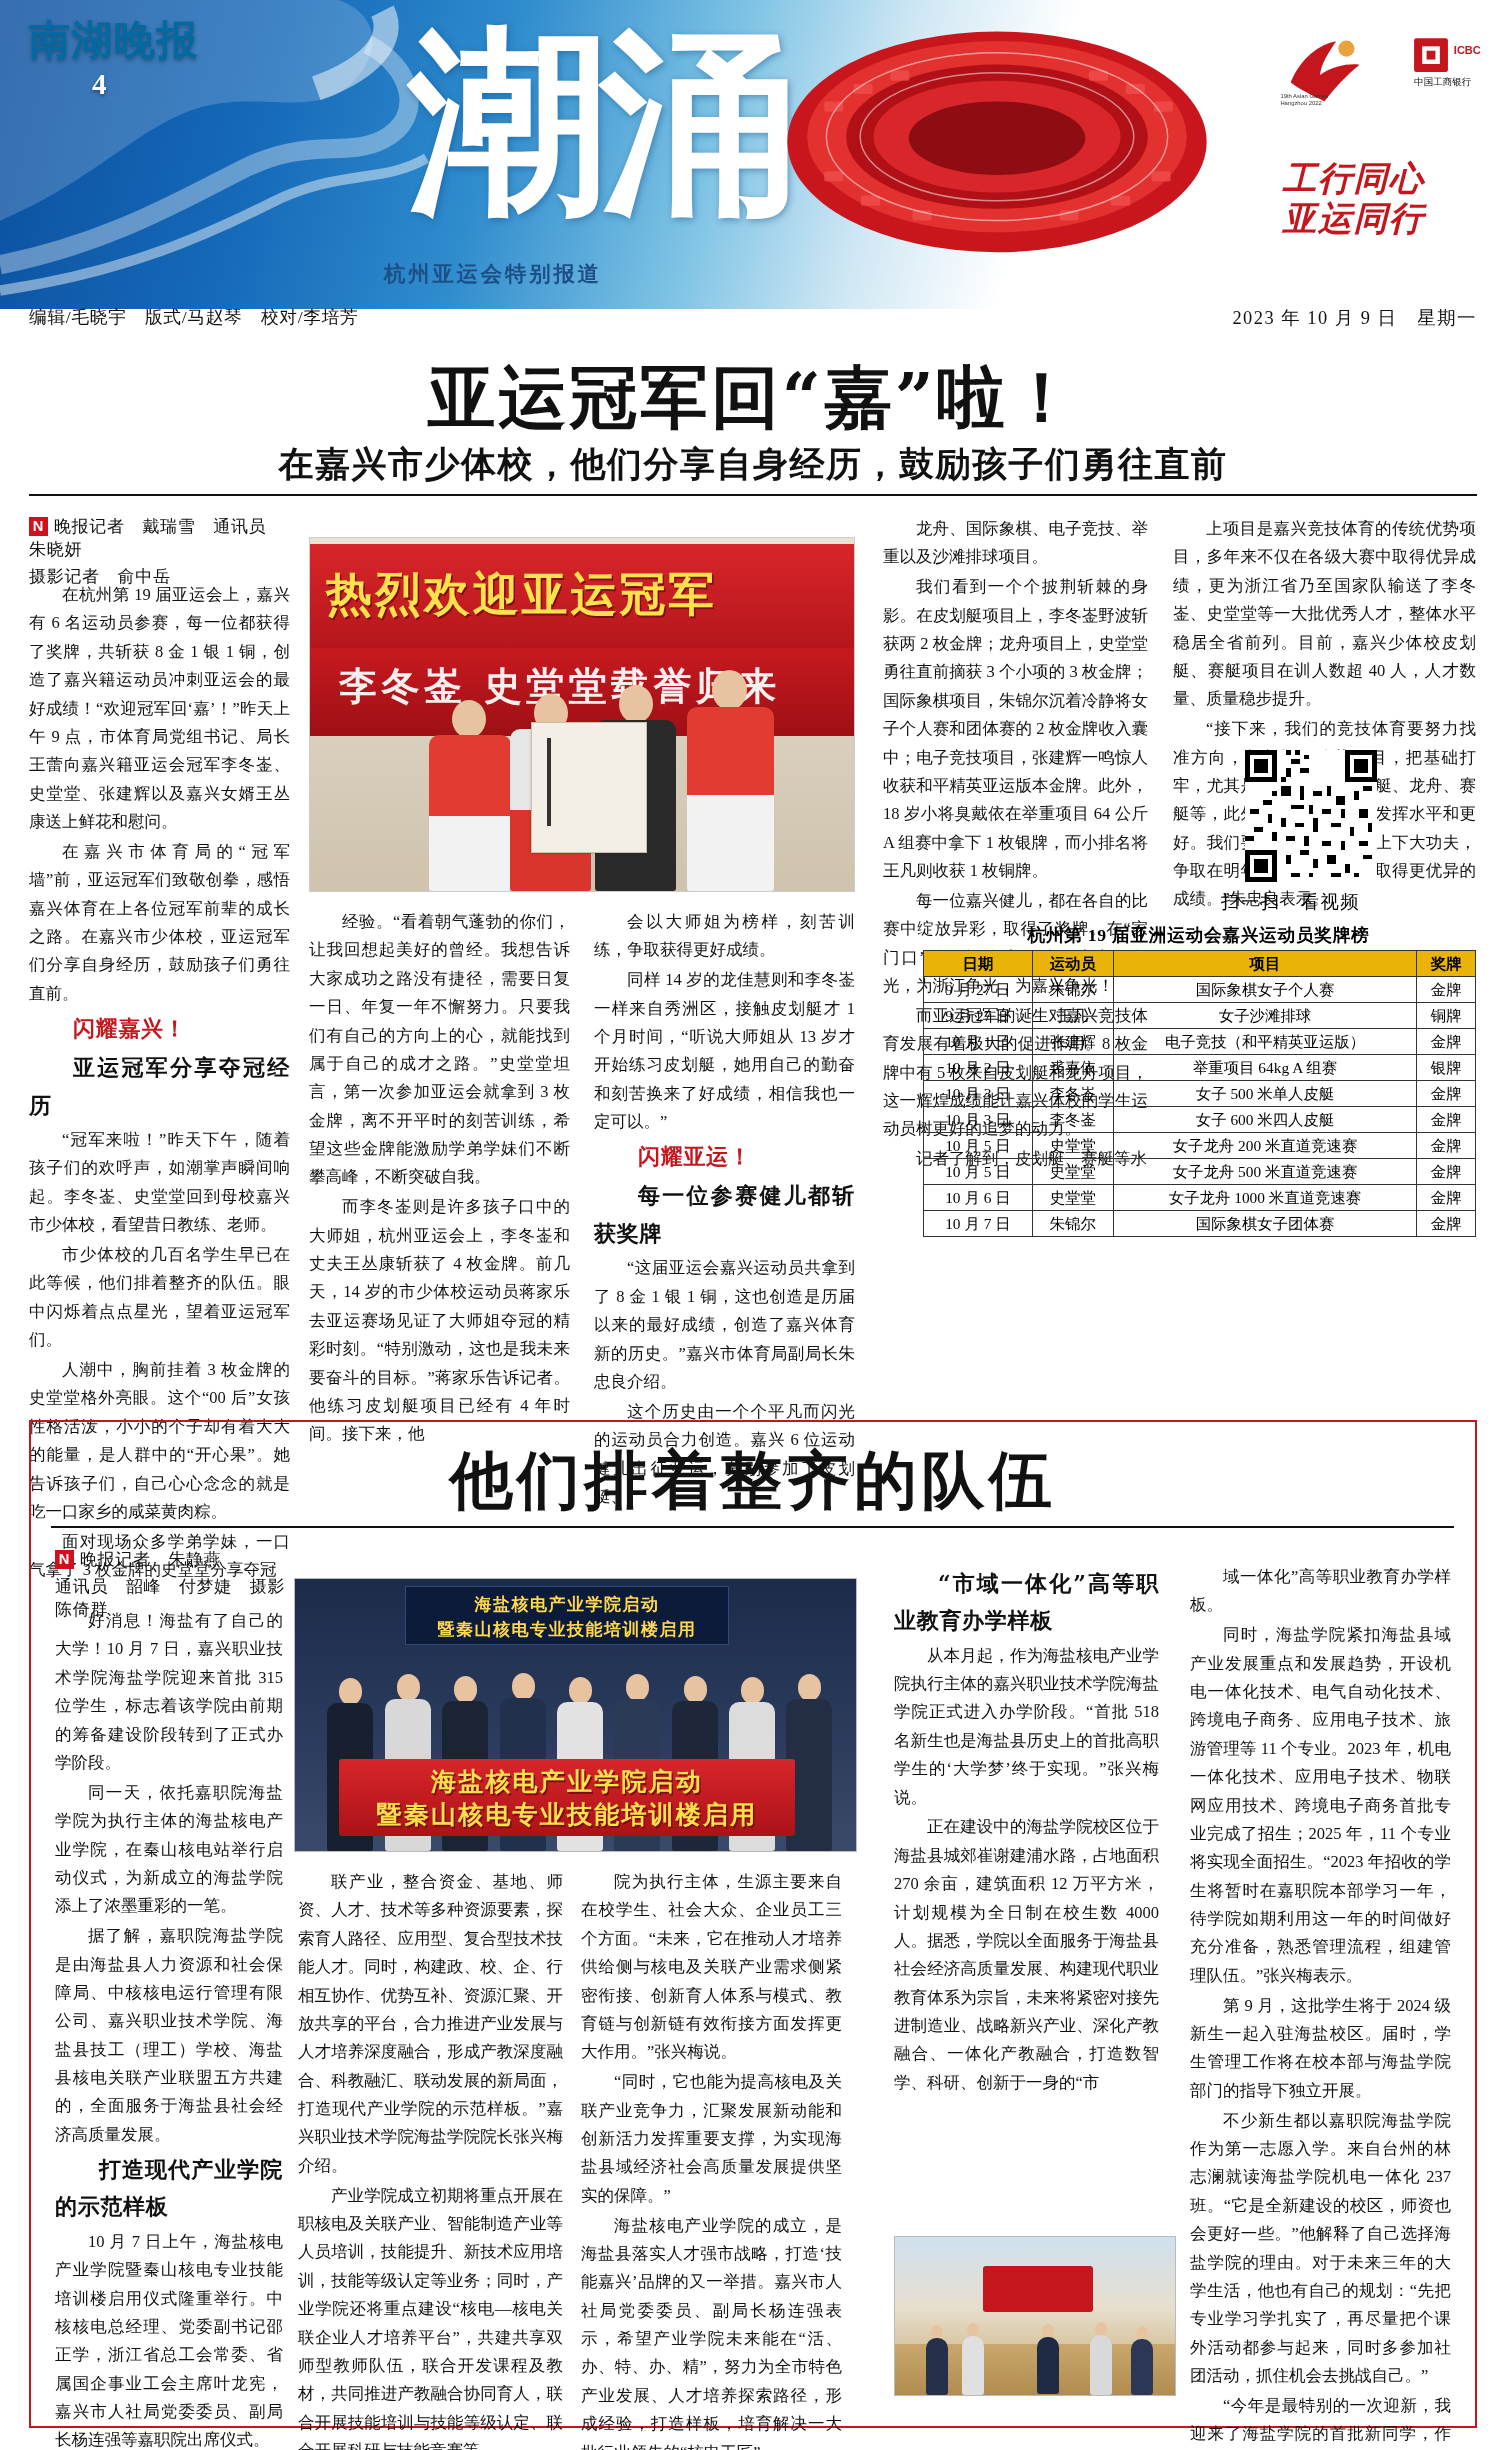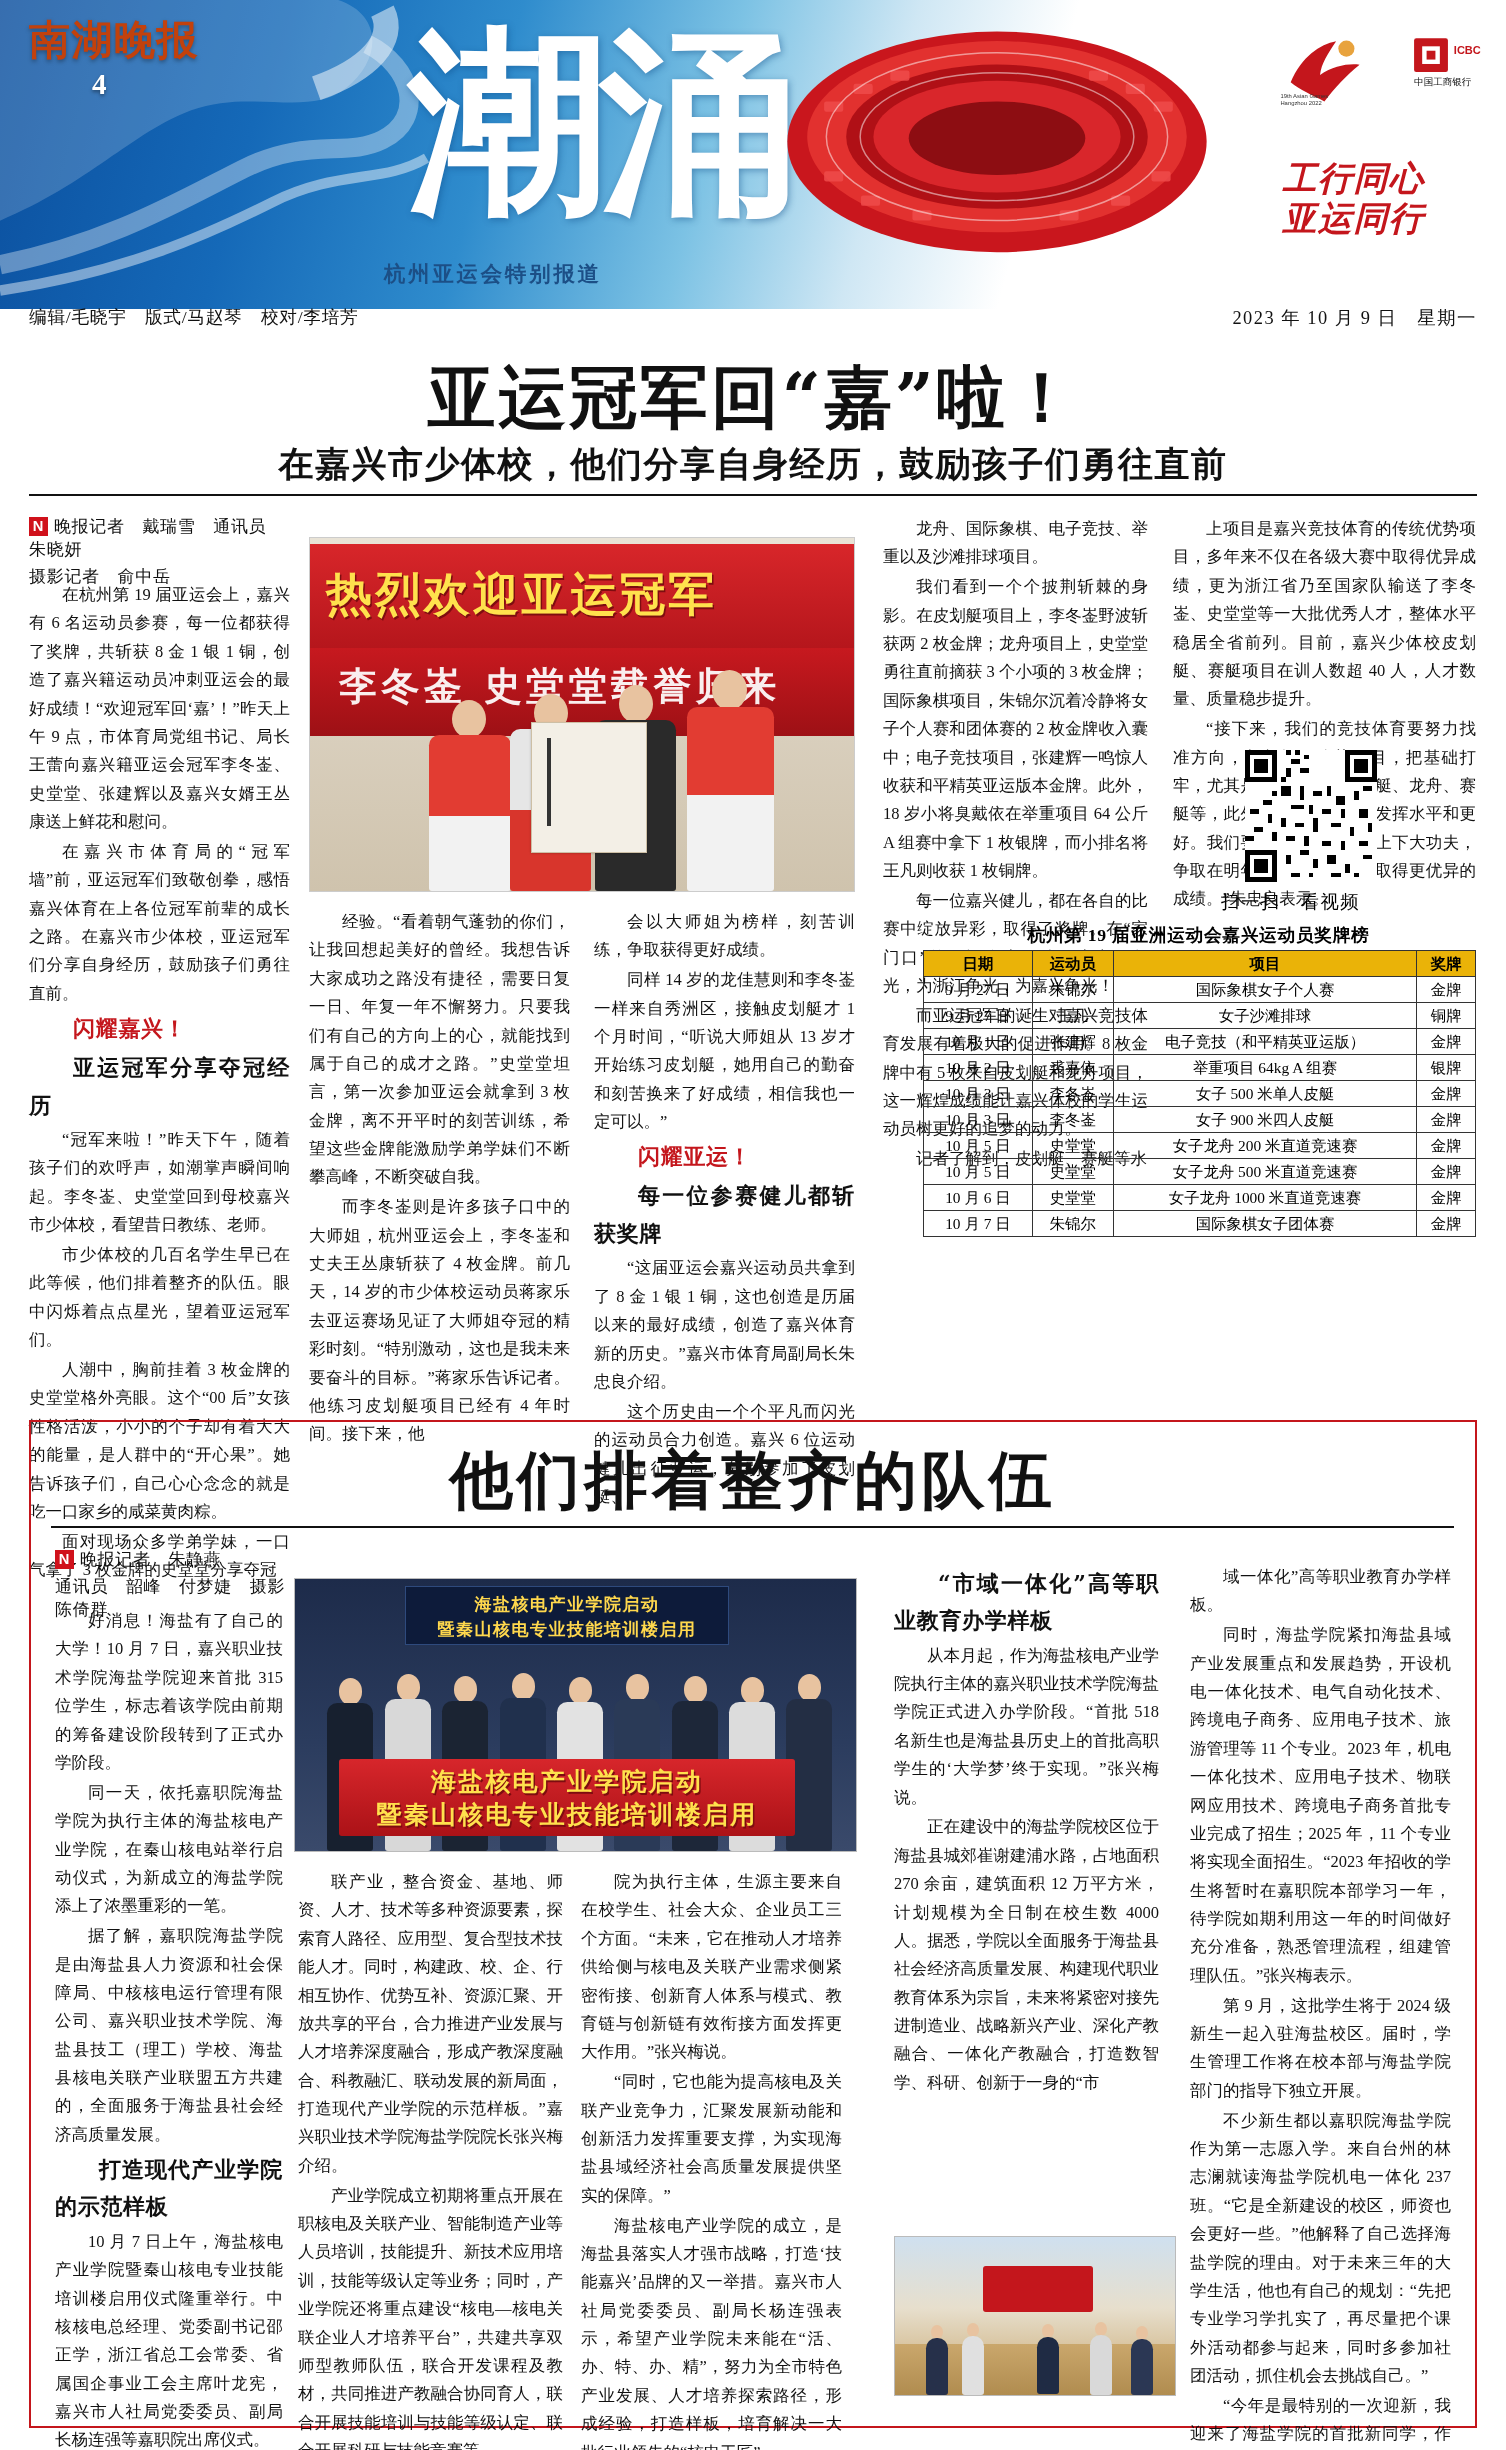--- a/index.html
+++ b/index.html
@@ -12,21 +12,21 @@
   }
   .page{position:relative;width:1506px;height:2450px;overflow:hidden;background:#fff;}
 
   
   .masthead{position:absolute;left:0;top:0;width:1506px;height:309px;overflow:hidden;}
   .mast-bg{position:absolute;left:0;top:0;width:1506px;height:309px;
     background:linear-gradient(105deg,#0b4f9e 0%,#1569b8 18%,#2f8ccd 33%,#7cc2e4 47%,#cfe7f4 58%,#ffffff 68%,#ffffff 100%);}
   .mast-wave{position:absolute;left:0;top:0;width:809px;height:309px;overflow:hidden;}
   .mast-wave svg{position:absolute;left:0;top:0;}
   .paper-logo{position:absolute;left:29px;top:13.2px;width:199px;height:59px;
-    color:#c2410c;font-family:"DejaVu Serif",serif;font-weight:bold;font-size:41px;letter-spacing:1.5px;
+    color:#0369a1;font-family:"DejaVu Serif",serif;font-weight:bold;font-size:41px;letter-spacing:1.5px;
     text-shadow:0 1.5px 4.4px rgba(0,0,0,.35);}
   .page-num{position:absolute;left:92px;top:68px;color:#fff;font-size:29px;font-weight:bold;
     font-family:"Liberation Serif",serif;text-shadow:0 1.5px 3.7px rgba(0,0,0,.4);}
   .mast-title{position:absolute;left:408px;top:22px;font-family:"DejaVu Serif",serif;
     font-size:199px;font-weight:bold;color:#fff;letter-spacing:-7.4px;line-height:1;
     text-shadow:1.5px 2.2px 7.4px rgba(10,70,130,.45);}
   .mast-sub{position:absolute;left:384px;top:259px;font-size:21.3px;color:#1c4f86;letter-spacing:2.9px;font-weight:bold;}
 
   .stadium{position:absolute;left:780px;top:13.2px;width:434px;height:243px;}
   .logos-right{position:absolute;left:1276px;top:31px;width:210px;height:81px;}
@@ -365,21 +365,21 @@
         </tr>
       <tr>
           <td>10 月 3 日</td>
           <td>李冬崟</td>
           <td>女子 500 米单人皮艇</td>
           <td>金牌</td>
         </tr>
       <tr>
           <td>10 月 3 日</td>
           <td>李冬崟</td>
-          <td>女子 900 米四人皮艇</td>
+          <td>女子 600 米四人皮艇</td>
           <td>金牌</td>
         </tr>
       <tr>
           <td>10 月 5 日</td>
           <td>史堂堂</td>
           <td>女子龙舟 200 米直道竞速赛</td>
           <td>金牌</td>
         </tr>
       <tr>
           <td>10 月 5 日</td>

